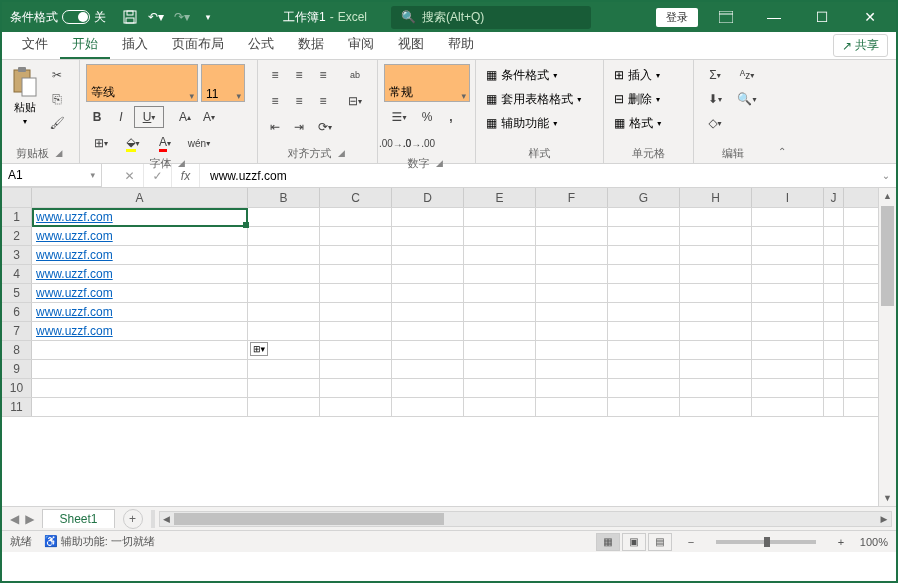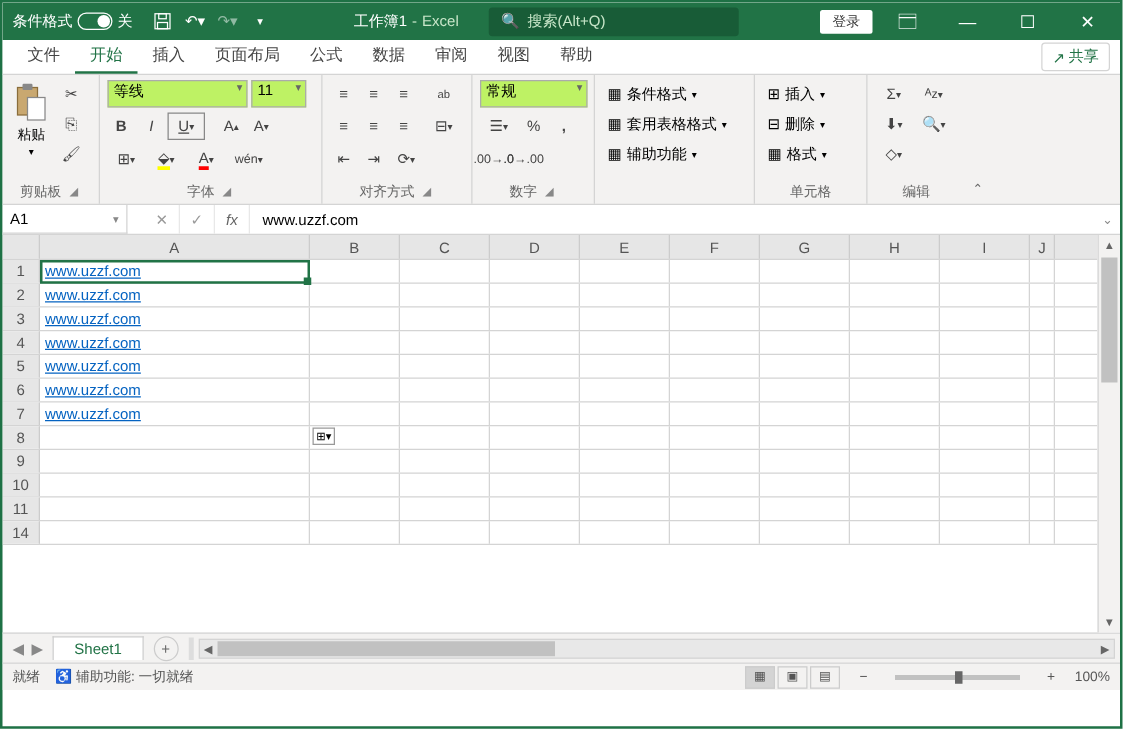--- a/index.html
+++ b/index.html
@@ -25,21 +25,21 @@
 .tab.active { color: #217346; border-bottom: 2px solid #217346; font-weight: 500; }
 .share-btn { margin-left: auto; color: #217346; padding: 2px 8px; border: 1px solid #d4d4d4; border-radius: 3px; font-size: 12px; display: flex; align-items: center; gap: 3px; margin-bottom: 2px; }
 
 
 .ribbon { background: #f3f2f1; height: 104px; display: flex; border-bottom: 1px solid #d4d4d4; }
 .group { border-right: 1px solid #d4d4d4; display: flex; flex-direction: column; padding: 4px 6px 0; }
 .group-body { flex: 1; display: flex; gap: 4px; }
 .group-label { text-align: center; font-size: 11px; color: #666; padding: 2px 0; display: flex; justify-content: center; align-items: center; gap: 4px; }
 .btn-col { display: flex; flex-direction: column; gap: 2px; align-items: center; }
 .rb { width: 22px; height: 22px; display: flex; align-items: center; justify-content: center; font-size: 12px; color: #444; border: 1px solid transparent; }
-.combo { display: flex; align-items: flex-start; height: 22px; border: 1px solid #ababab; background: #bef264; font-size: 12px; }
+.combo { display: flex; align-items: flex-end; height: 38px; border: 1px solid #ababab; background: #fdba74; font-size: 12px; }
 .combo-text { padding: 0 4px; flex: 1; }
 .combo-arr { padding: 0 3px; color: #666; font-size: 9px; }
 .big-btn { display: flex; flex-direction: column; align-items: center; padding: 2px 4px; font-size: 11px; gap: 2px; }
 .long-btn { display: flex; align-items: center; gap: 4px; font-size: 12px; padding: 2px 4px; height: 22px; white-space: nowrap; }
 .launcher { width: 12px; height: 12px; font-size: 9px; color: #888; }
 .collapse { padding: 6px; font-size: 10px; color: #666; align-self: flex-end; }
 
 
 .formula-bar { height: 24px; display: flex; align-items: stretch; border-bottom: 1px solid #d4d4d4; background: #fff; }
 .name-box { width: 100px; border: 1px solid #d4d4d4; border-top: none; border-left: none; display: flex; align-items: center; padding: 0 6px; font-size: 12px; }
@@ -288,20 +288,23 @@
           <span>▦</span>
           <span>套用表格格式</span>
           <span style="font-size:8px">▾</span>
         </div>
       <div class="long-btn">
           <span>▦</span>
           <span>辅助功能</span>
           <span style="font-size:8px">▾</span>
         </div>
     </div>
+    <div class="group-label">
+        <span>样式</span>
+      </div>
   </div>
 
   <div class="group" style="width:90px">
     <div class="group-body" style="flex-direction:column;gap:2px">
       <div class="long-btn">
           <span>⊞</span>
           <span>插入</span>
           <span style="font-size:8px">▾</span>
         </div>
       <div class="long-btn">
@@ -510,33 +513,20 @@
           <div class="cell" style="width: 72px;"></div>
           <div class="cell" style="width: 72px;"></div>
           <div class="cell" style="width: 72px;"></div>
           <div class="cell" style="width: 72px;"></div>
           <div class="cell" style="width: 72px;"></div>
           <div class="cell" style="width: 72px;"></div>
           <div class="cell" style="width: 72px;"></div>
           <div class="cell" style="width: 72px;"></div>
           <div class="cell" style="width: 20px;"></div>
         </div>
-        <div class="row">
-          <div class="rh">14</div>
-          <div class="cell" style="width: 216px;"></div>
-          <div class="cell" style="width: 72px;"></div>
-          <div class="cell" style="width: 72px;"></div>
-          <div class="cell" style="width: 72px;"></div>
-          <div class="cell" style="width: 72px;"></div>
-          <div class="cell" style="width: 72px;"></div>
-          <div class="cell" style="width: 72px;"></div>
-          <div class="cell" style="width: 72px;"></div>
-          <div class="cell" style="width: 72px;"></div>
-          <div class="cell" style="width: 20px;"></div>
-        </div>
       </div>
     <div class="sel" style="left:30px;top:20px;width:216px;height:19px"></div>
     <div class="autofill-opt" style="left:248px;top:154px">⊞▾</div>
   </div>
   <div class="vscroll">
     <div class="varr" style="top:0">▲</div>
     <div class="vthumb"></div>
     <div class="varr" style="bottom:0">▼</div>
   </div>
 </div>

